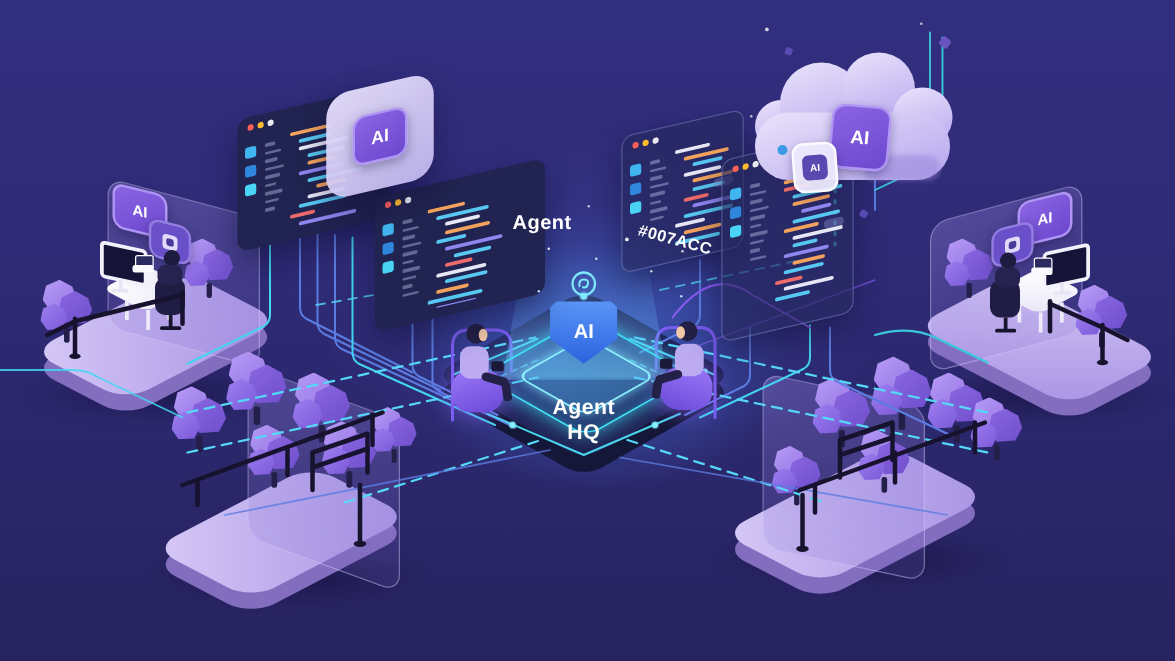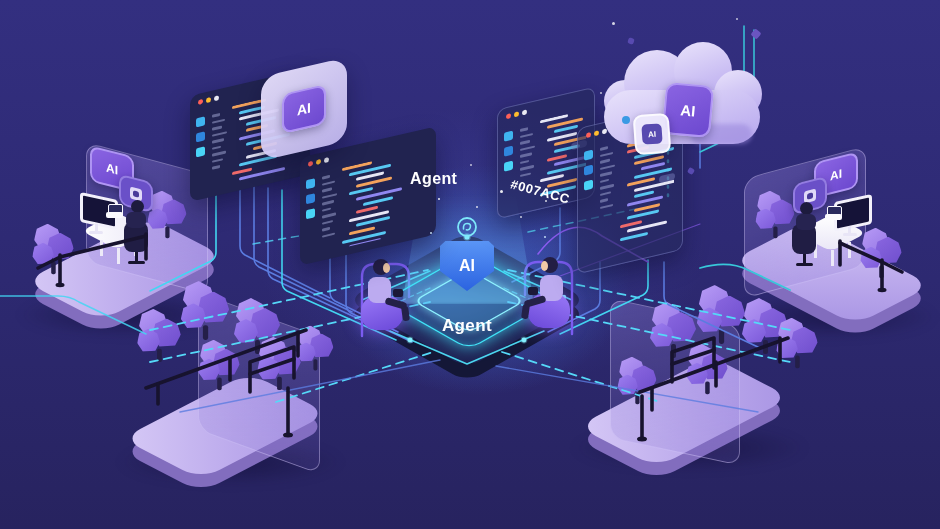--- a/index.html
+++ b/index.html
@@ -412,20 +412,21 @@
     <span class="body"></span>
     <span class="head"></span>
     <span class="face"></span>
     <span class="leg1"></span>
     <span class="leg2"></span>
     <span class="dev"></span>
   </div>
 
   <div class="abs hub-title">
     <div>Agent</div>
+    <div>HQ</div>
   </div>
 
   <div class="win" style="left:190px;top:82px;width:120px;height:106px;">
       <div class="dots">
         <i></i>
         <i></i>
         <i></i>
       </div>
       <div class="side">
         <i></i>

